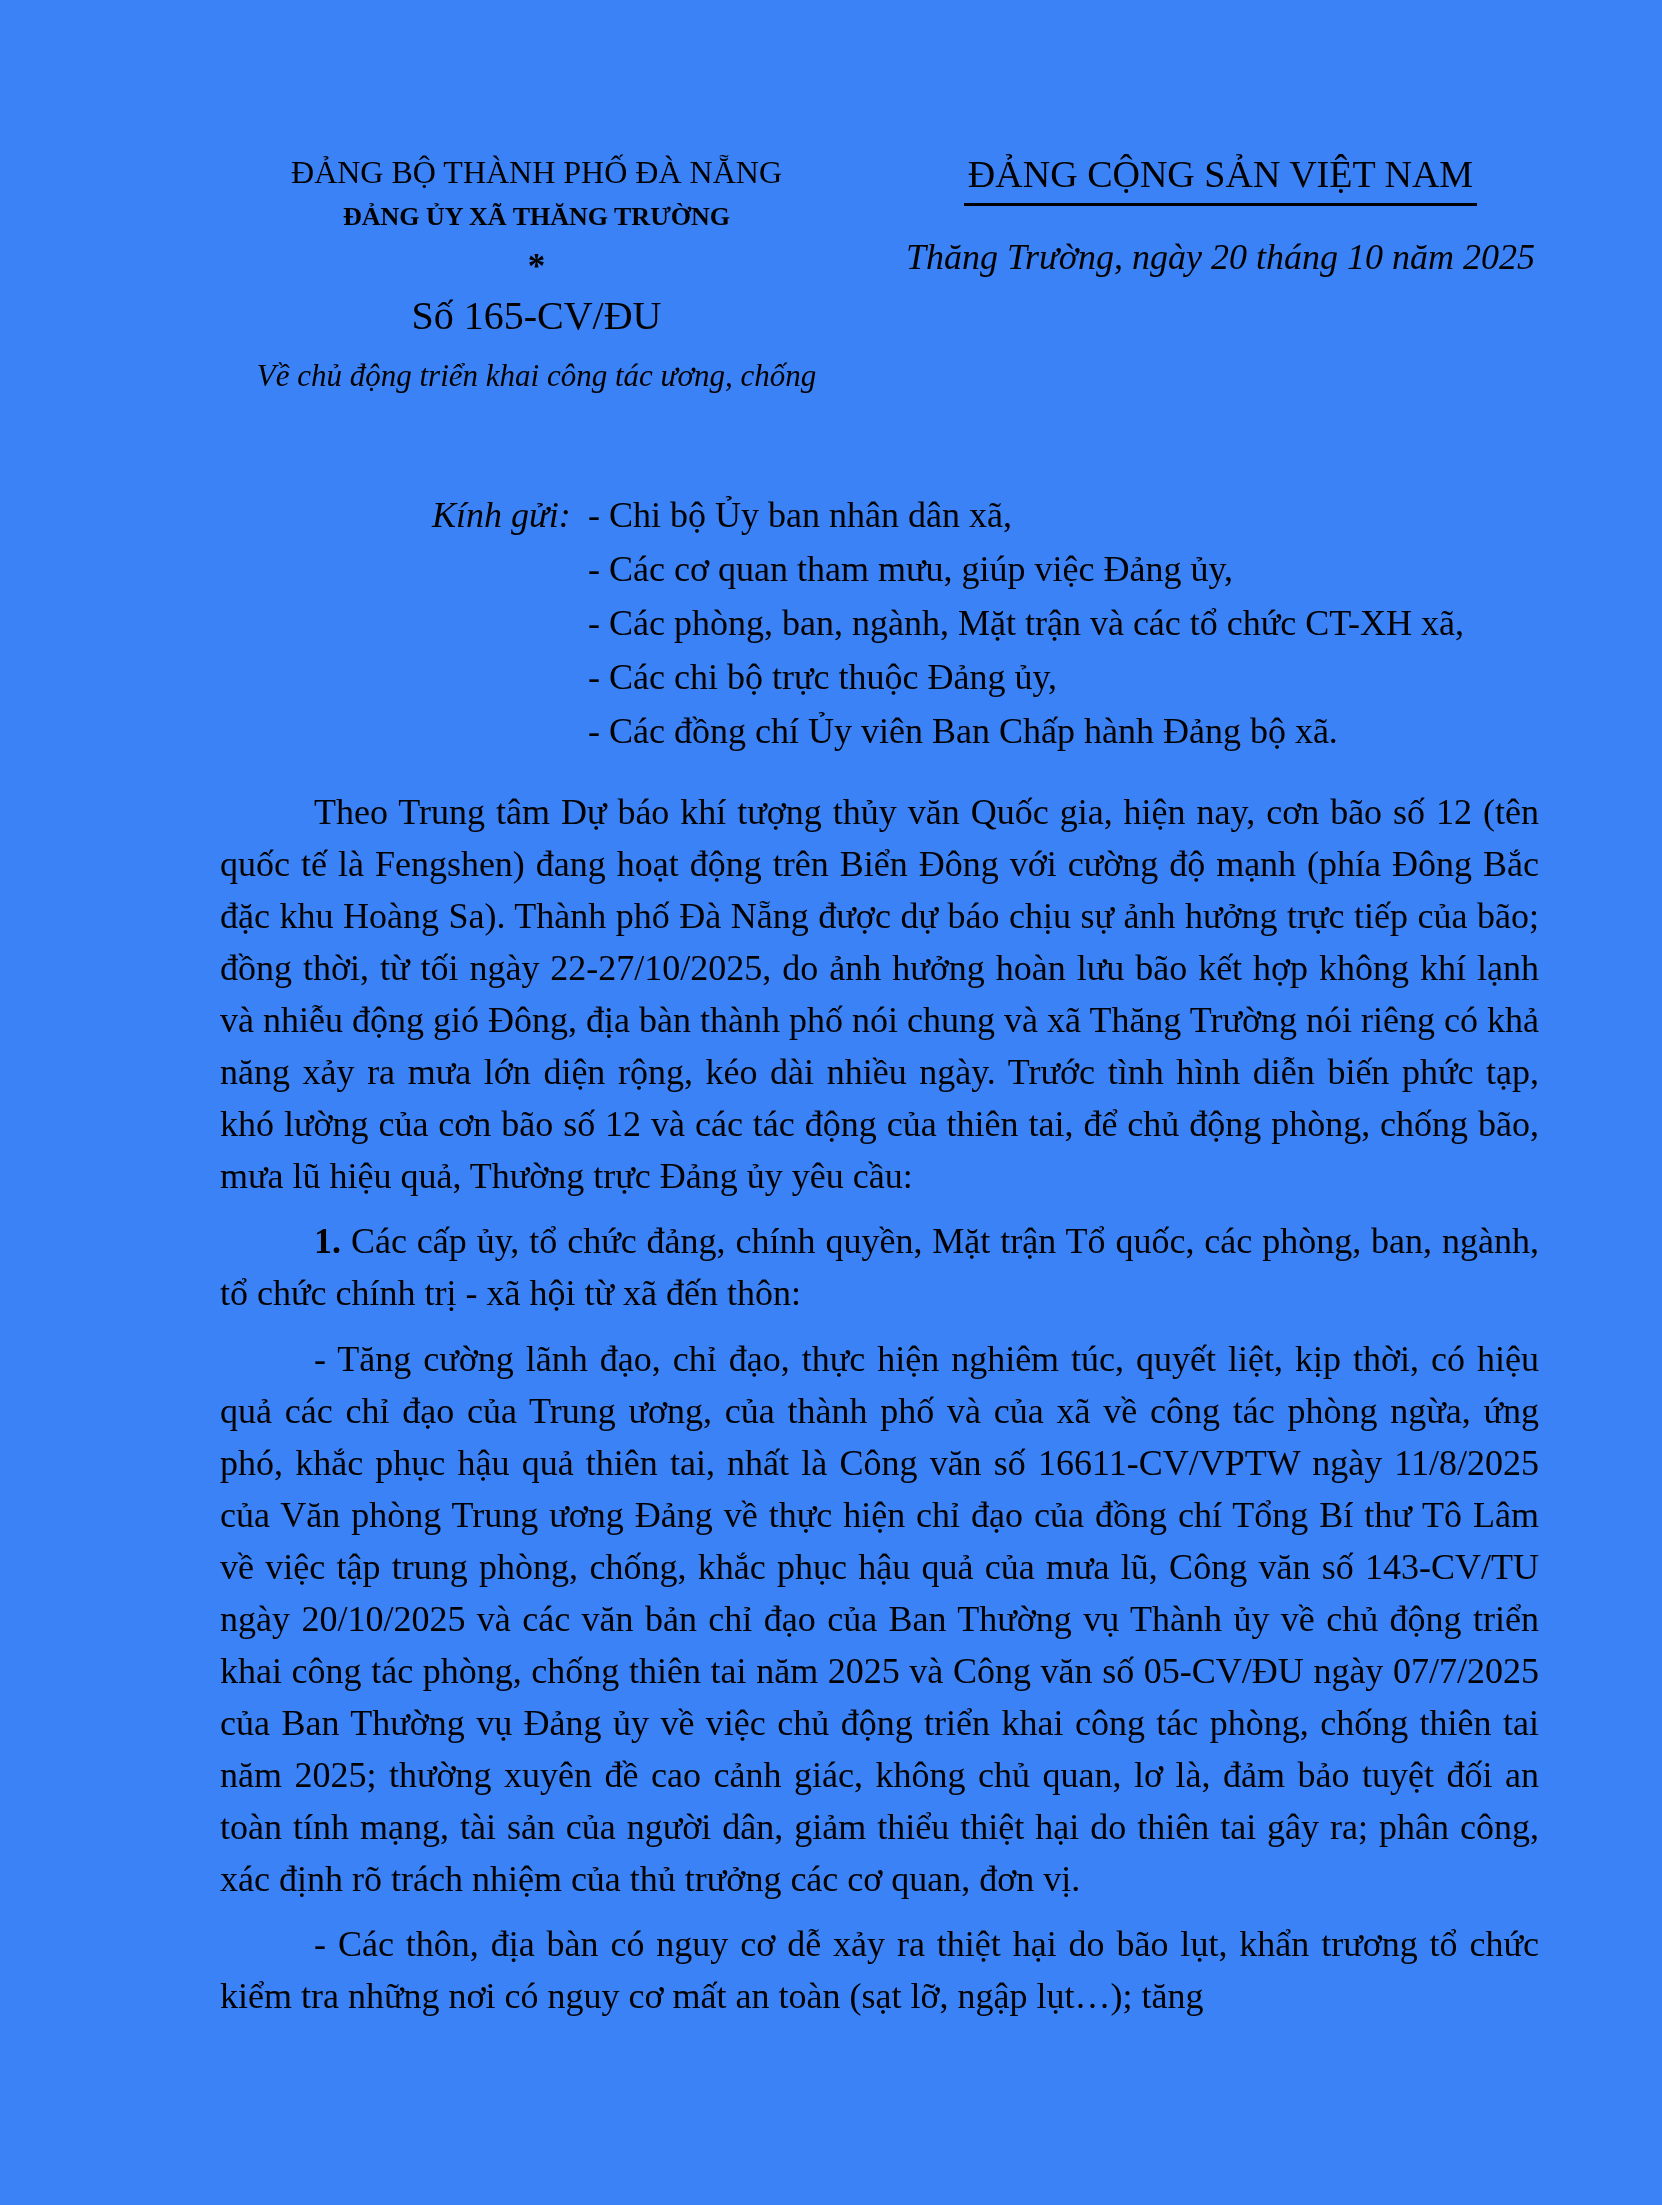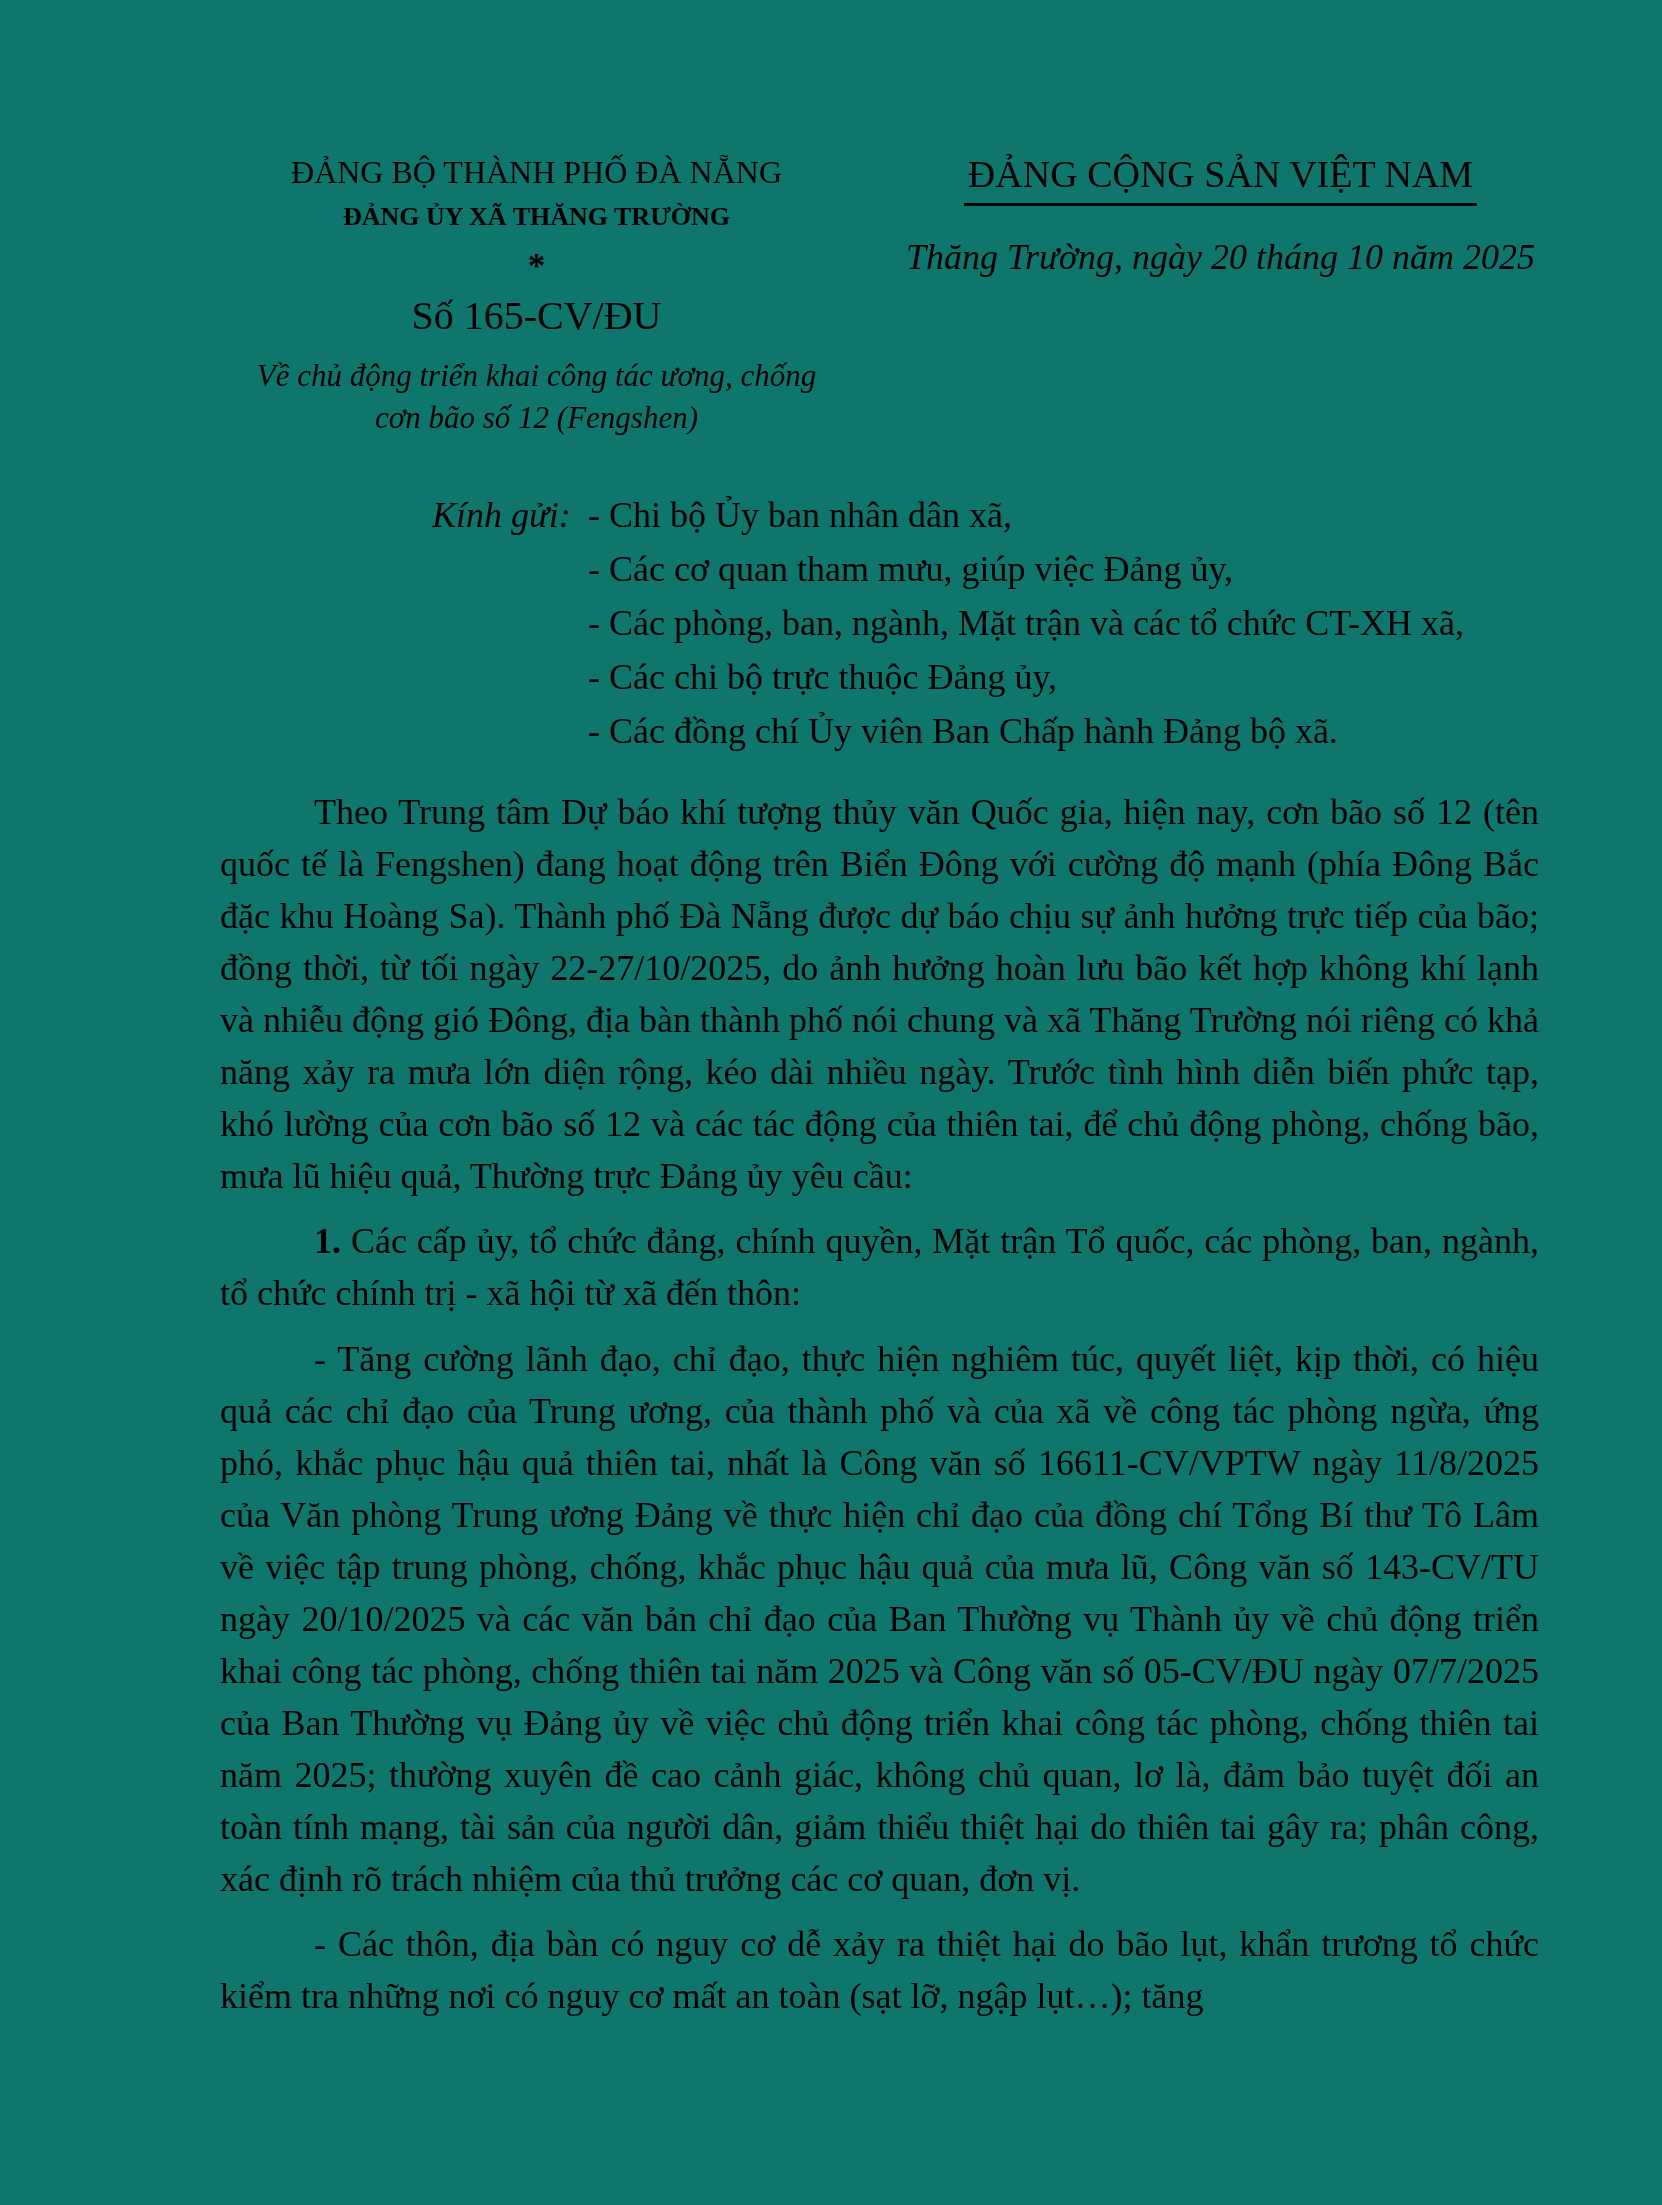--- a/index.html
+++ b/index.html
@@ -1,20 +1,20 @@
 <!DOCTYPE html>
 <html lang="vi" style="font-size:10.7px"><head>
 <meta charset="utf-8">
 <style>
   html, body { margin: 0; padding: 0; background: #e8e8e8; }
   .page {
     position: relative;
     width: 1662px;
     height: 2205px;
-    background: #0f766e;
+    background: #3b82f6;
     font-family: "Liberation Serif", "DejaVu Serif", serif;
     color: #000000;
     overflow: hidden;
   }
   
   .header-left {
     position: absolute;
     left: 228px;
     top: 151px;
     width: 617px;
@@ -83,21 +83,20 @@
 
 <div class="page">
 
   <div class="header-left">
     <div class="hl-parent">ĐẢNG BỘ THÀNH PHỐ ĐÀ NẴNG</div>
     <div class="hl-org">ĐẢNG ỦY XÃ THĂNG TRƯỜNG</div>
     <div class="hl-star">*</div>
     <div class="hl-num">Số 165-CV/ĐU</div>
     <div class="hl-subject">
       <div>Về chủ động triển khai công tác ương, chống</div>
-      <div>cơn bão số 12 (Fengshen)</div>
     </div>
   </div>
 
   <div class="header-right">
     <div>
       <span class="party">ĐẢNG CỘNG SẢN VIỆT NAM</span>
     </div>
     <div class="date">Thăng Trường, ngày 20 tháng 10 năm 2025</div>
   </div>
 

